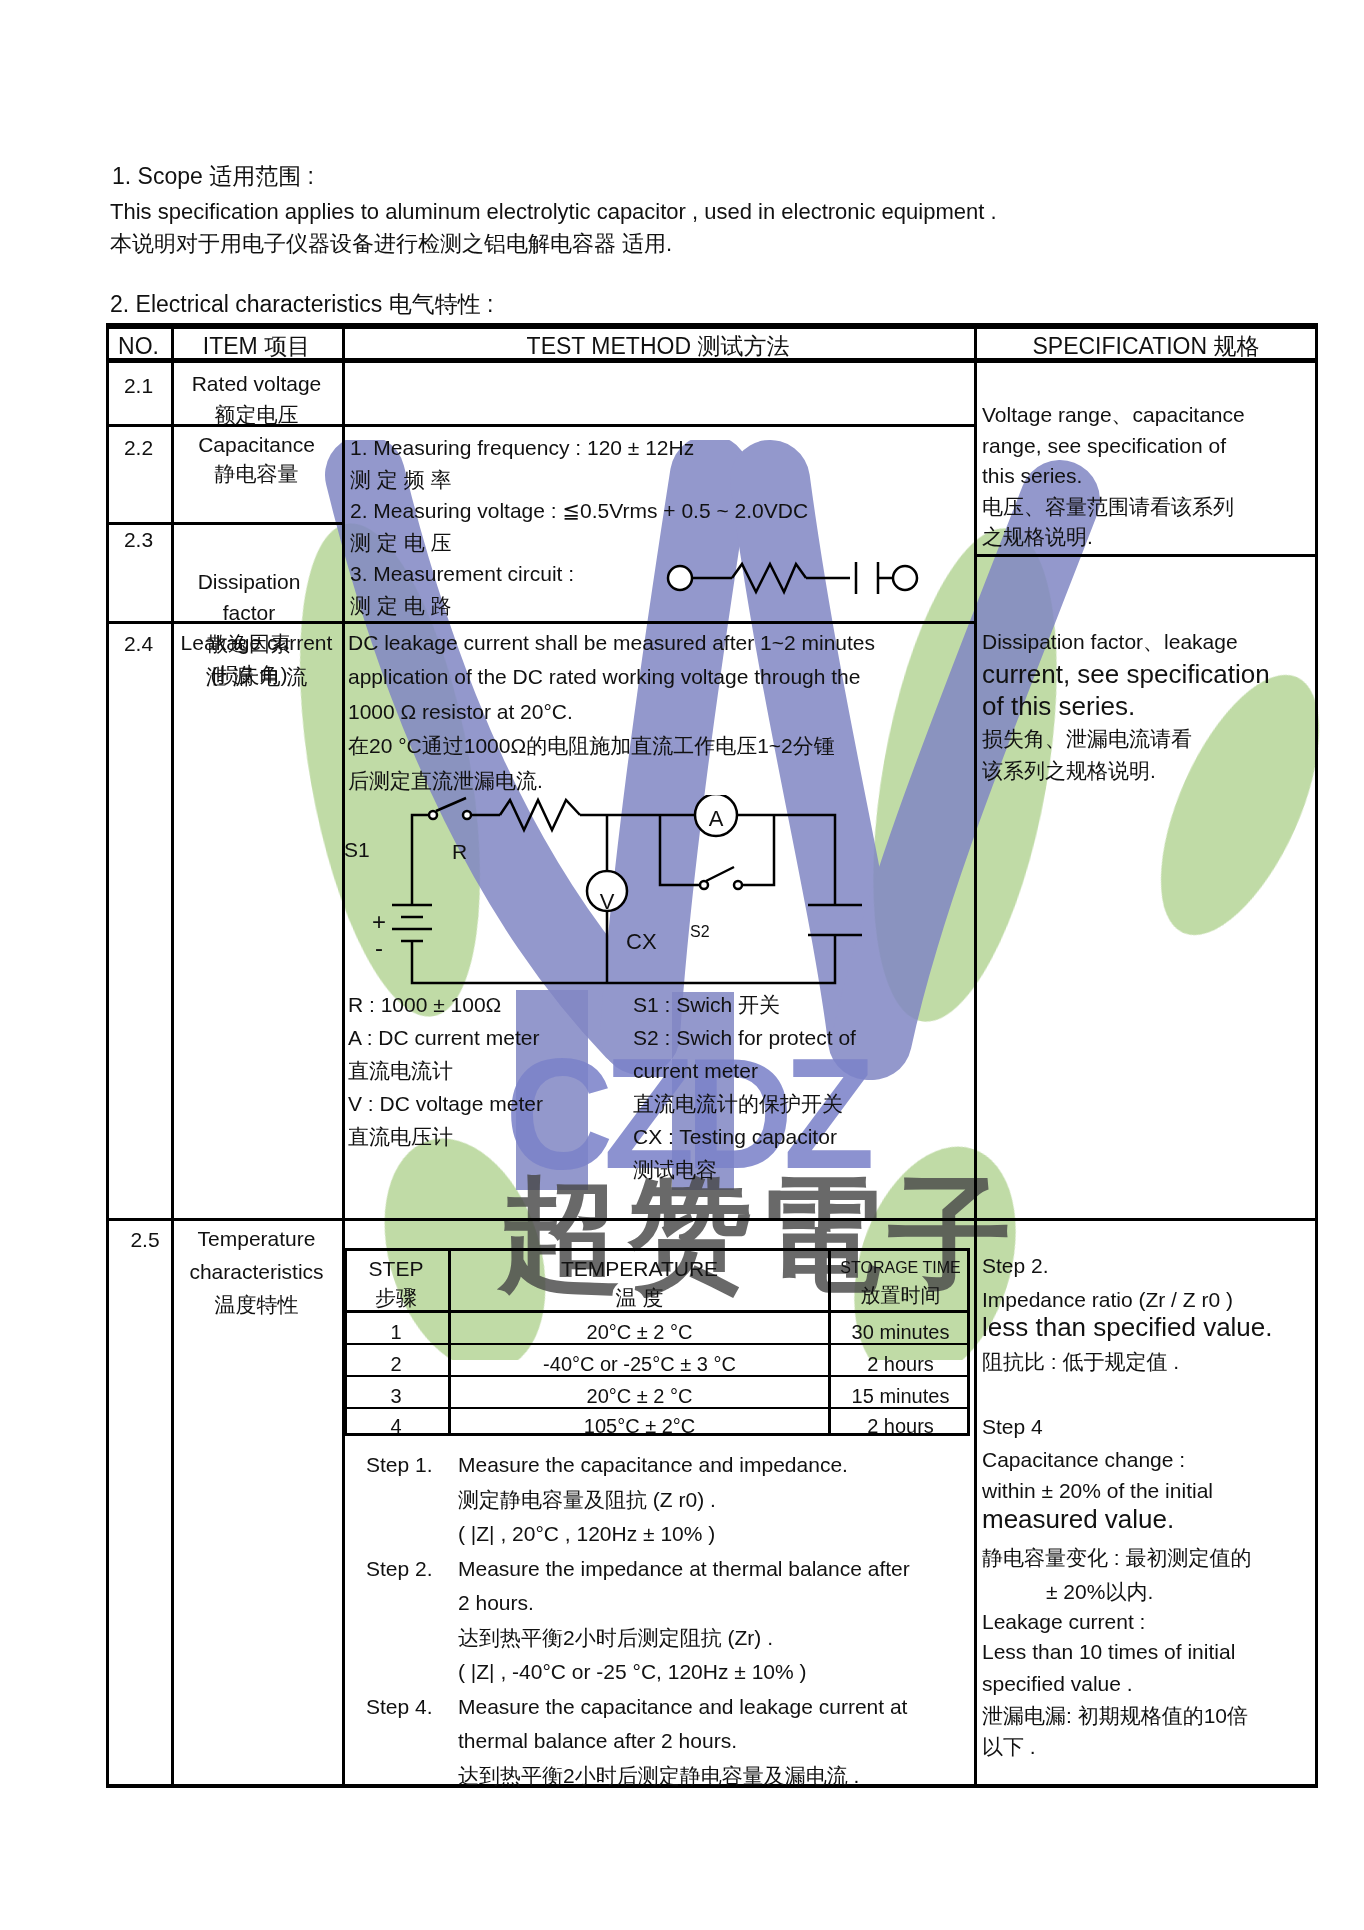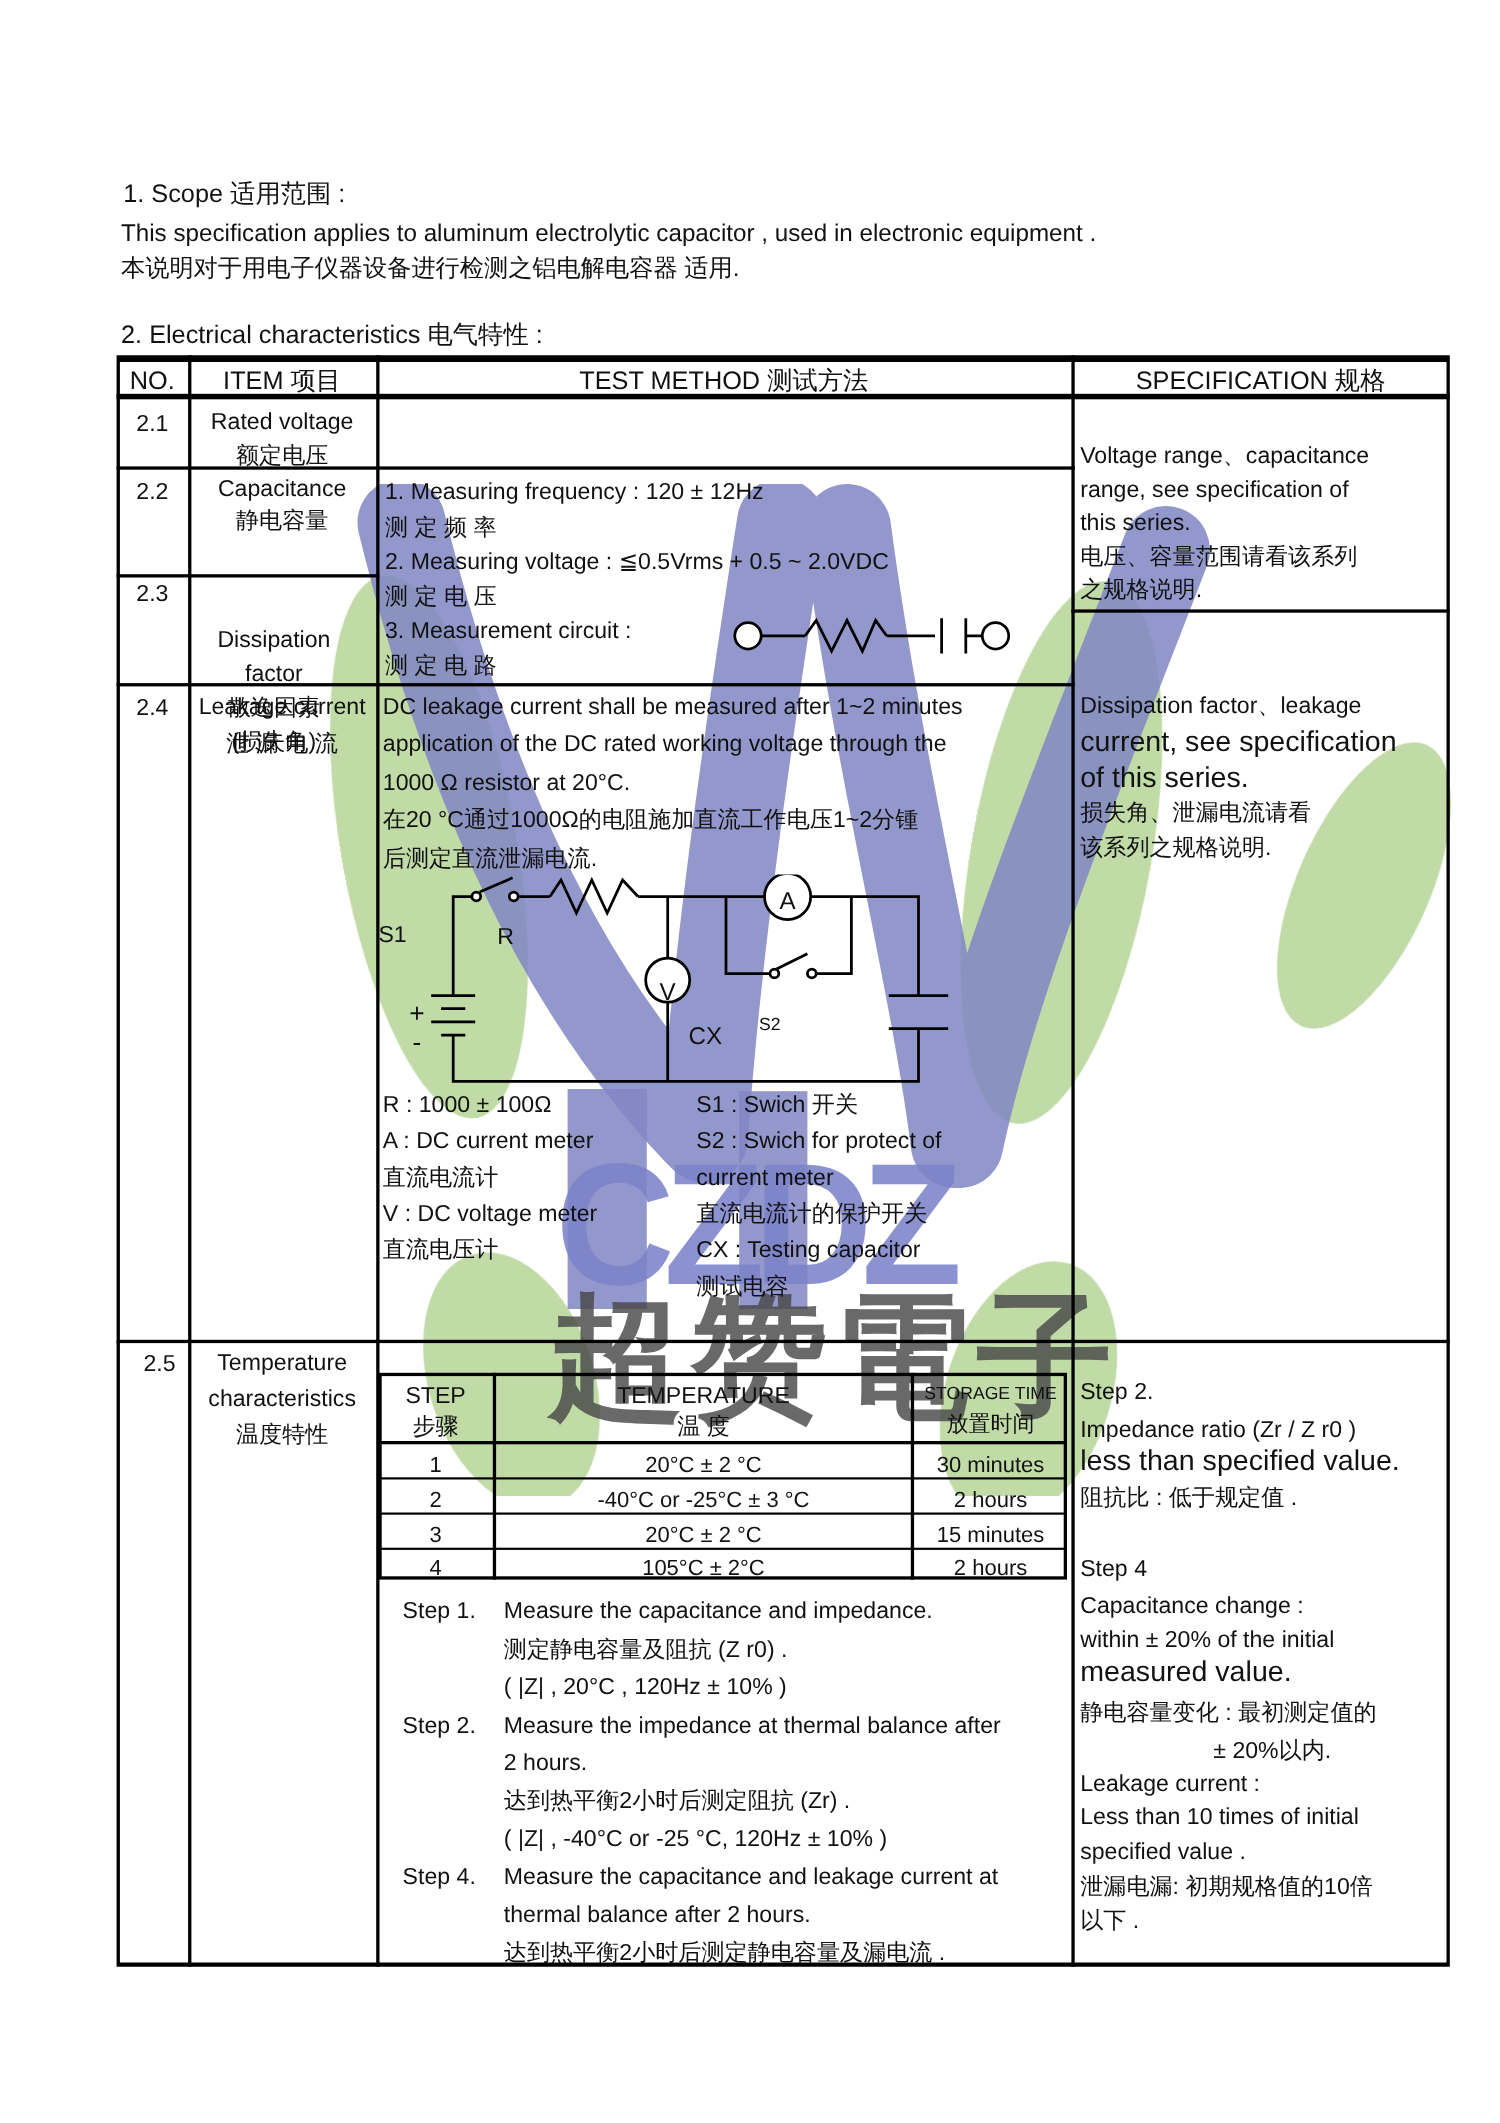--- a/index.html
+++ b/index.html
@@ -214,21 +214,21 @@
 
     <div class="txt" style="left:982px;top:1250px;">Step 2.</div>
     <div class="txt" style="left:982px;top:1284px;">Impedance  ratio  (Zr / Z r0 )</div>
     <div class="txt big" style="left:982px;top:1311px;">less than specified value.</div>
     <div class="txt" style="left:982px;top:1346px;">阻抗比 : 低于规定值 .</div>
     <div class="txt" style="left:982px;top:1411px;">Step 4</div>
     <div class="txt" style="left:982px;top:1444px;">Capacitance change :</div>
     <div class="txt" style="left:982px;top:1475px;">within ± 20% of the initial</div>
     <div class="txt big" style="left:982px;top:1503px;">measured value.</div>
     <div class="txt" style="left:982px;top:1542px;">静电容量变化 : 最初测定值的</div>
-    <div class="txt" style="left:1103px;top:1576px;text-align:center;">± 20%以内.</div>
+    <div class="txt" style="left:1046px;top:1576px;text-align:center;">± 20%以内.</div>
     <div class="txt" style="left:982px;top:1606px;">Leakage  current :</div>
     <div class="txt" style="left:982px;top:1636px;">Less  than  10  times  of   initial</div>
     <div class="txt" style="left:982px;top:1668px;">specified  value .</div>
     <div class="txt" style="left:982px;top:1700px;">泄漏电漏: 初期规格值的10倍</div>
     <div class="txt" style="left:982px;top:1731px;">以下 .</div>
 
   </div>
 </div>
 
 </body></html>

